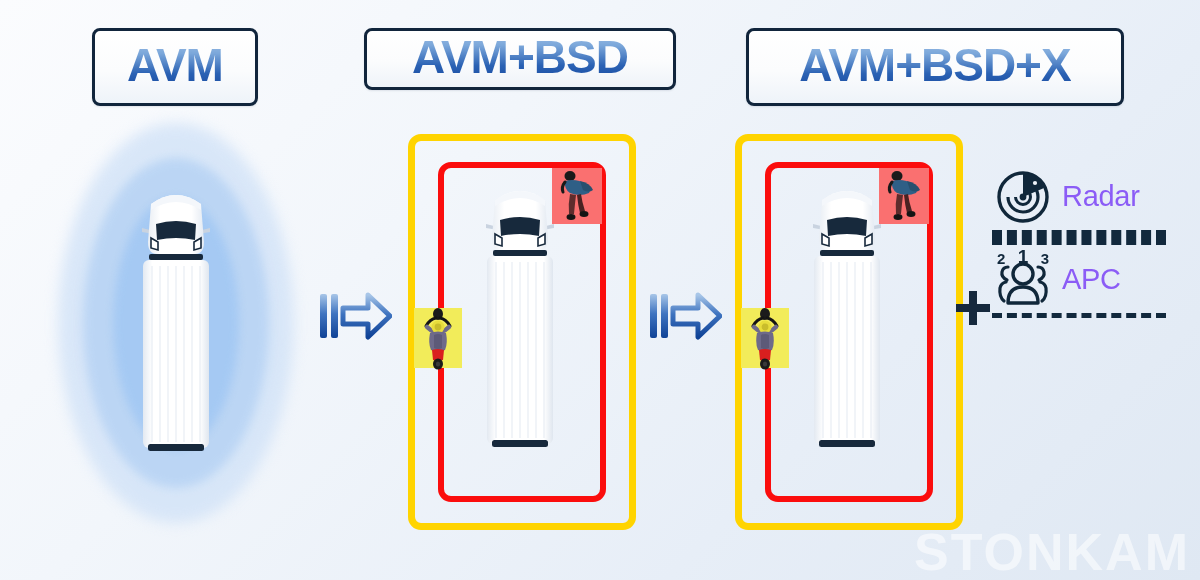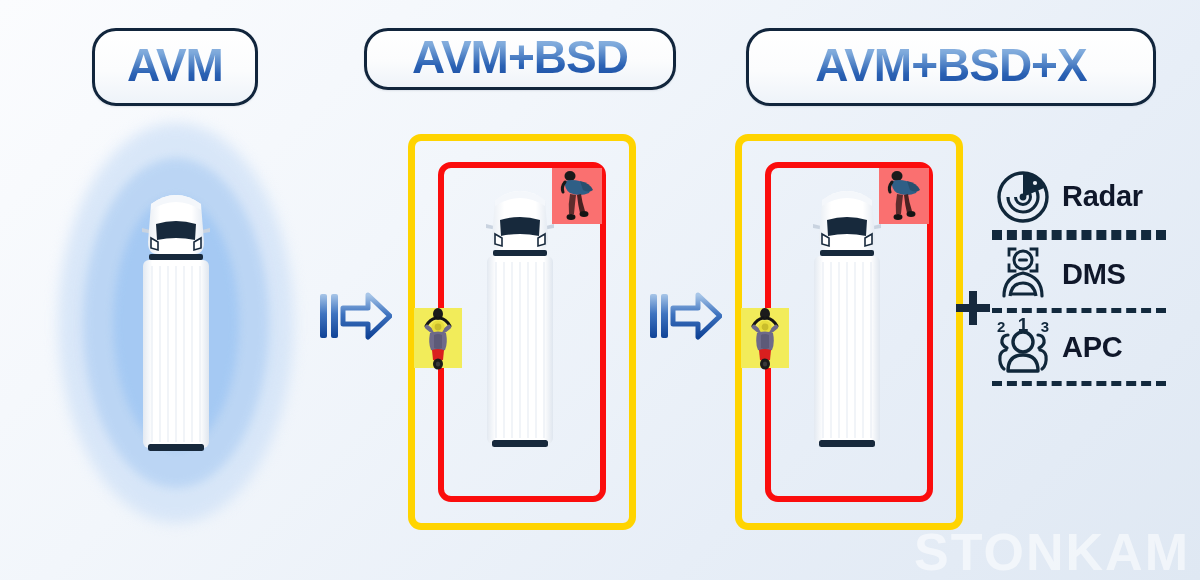--- a/index.html
+++ b/index.html
@@ -22,41 +22,41 @@
     letter-spacing: 2px;
     color: rgba(255,255,255,0.55);
     user-select: none;
     line-height: 1;
   }
 
   
   .pill {
     position: absolute;
     border: 3px solid #11253c;
-    border-radius: 24px;
+    border-radius: 8px;
     background: linear-gradient(180deg,#ffffff 0%, #fbfcfd 55%, #eef3f9 100%);
     display: flex; align-items: center; justify-content: center;
     box-shadow: 0 1px 2px rgba(20,40,70,.10);
   }
   .pill-text {
     font-size: 46px;
     font-weight: bold;
     letter-spacing: -1px;
     line-height: 1;
     background: linear-gradient(180deg,#9fc0e6 0%, #7ba7da 25%, #2b62b4 62%, #12449a 100%);
     -webkit-background-clip: text;
     background-clip: text;
     color: transparent;
     -webkit-text-fill-color: transparent;
     padding: 2px 0 6px 0;
     white-space: nowrap;
   }
   #pill-avm     { left: 92px;  top: 28px; width: 166px; height: 78px; }
   #pill-avmbsd  { left: 364px; top: 28px; width: 312px; height: 62px; }
-  #pill-avmbsdx { left: 746px; top: 28px; width: 410px; height: 78px; }
+  #pill-avmbsdx { left: 746px; top: 28px; width: 378px; height: 78px; }
 
   
   #panel-avm { position: absolute; left: 58px; top: 118px; width: 236px; height: 410px; }
   .halo {
     position: absolute; left: 50%; top: 50%;
     transform: translate(-50%,-50%);
     border-radius: 50%;
   }
   .halo-1 { width: 236px; height: 400px; background: #cfe1f7; opacity: .75; filter: blur(7px); }
   .halo-2 { width: 186px; height: 330px; background: #b7d3f4; opacity: .85; filter: blur(5px); }
@@ -110,21 +110,21 @@
     position: absolute; left: 992px; top: 162px; width: 180px;
   }
   .feature-row {
     display: flex; align-items: center;
     height: 68px;
     gap: 8px;
   }
   .feature-icon { width: 62px; height: 60px; flex: 0 0 62px; position: relative; color: #10273a; }
   .feature-icon svg { display: block; width: 100%; height: 100%; }
   .feature-label {
-    font-size: 29px; font-weight: bold; color: #0f172a;
+    font-size: 29px; font-weight: normal; color: #8b5cf6;
     letter-spacing: -.3px; line-height: 1;
   }
   .dash-sep {
     height: 0; border-top: 5px dashed #12293d;
     width: 174px;
   }
   .apc-nums {
     position: absolute; top: -2px; left: 5px; width: 52px;
     display: flex; justify-content: space-between; align-items: flex-end;
     font-size: 15px; font-weight: bold; color: #12293d; line-height: 1;
@@ -410,42 +410,20 @@
           <circle cx="31" cy="31" r="3.4" fill="currentColor"></circle>
           <circle cx="43" cy="17" r="2.1" fill="#eef3f9"></circle>
         </svg>
       </span>
       <span class="feature-label">Radar</span>
     </div>
     <div class="dash-sep"></div>
 
     <div class="dash-sep"></div>
 
-    <div class="feature-row">
-      <span class="feature-icon">
-        <svg viewBox="0 0 62 60" xmlns="http://www.w3.org/2000/svg">
-
-          <g stroke="currentColor" stroke-width="2.8" fill="none" stroke-linecap="square">
-            <path d="M17 11 L17 5 L23 5"></path>
-            <path d="M39 5 L45 5 L45 11"></path>
-            <path d="M45 21 L45 27 L39 27"></path>
-            <path d="M23 27 L17 27 L17 21"></path>
-          </g>
-
-          <circle cx="31" cy="16" r="9" fill="none" stroke="currentColor" stroke-width="3"></circle>
-          <rect x="26" y="14.5" width="10" height="3" rx="1.5" fill="currentColor"></rect>
-
-          <path d="M12 52 Q12 33 31 29 Q50 33 50 52" fill="none" stroke="currentColor" stroke-width="3.2" stroke-linecap="round"></path>
-
-          <path d="M18 52 Q20 39 31 39 Q42 39 44 52" fill="none" stroke="currentColor" stroke-width="3.2"></path>
-          <path d="M19 50 L43 50" stroke="currentColor" stroke-width="3.2" stroke-linecap="round"></path>
-        </svg>
-      </span>
-      <span class="feature-label">DMS</span>
-    </div>
     <div class="dash-sep"></div>
 
     <div class="feature-row">
       <span class="feature-icon">
         <span class="apc-nums">
           <span>2</span>
           <span class="mid">1</span>
           <span>3</span>
         </span>
         <svg viewBox="0 0 62 60" xmlns="http://www.w3.org/2000/svg">

